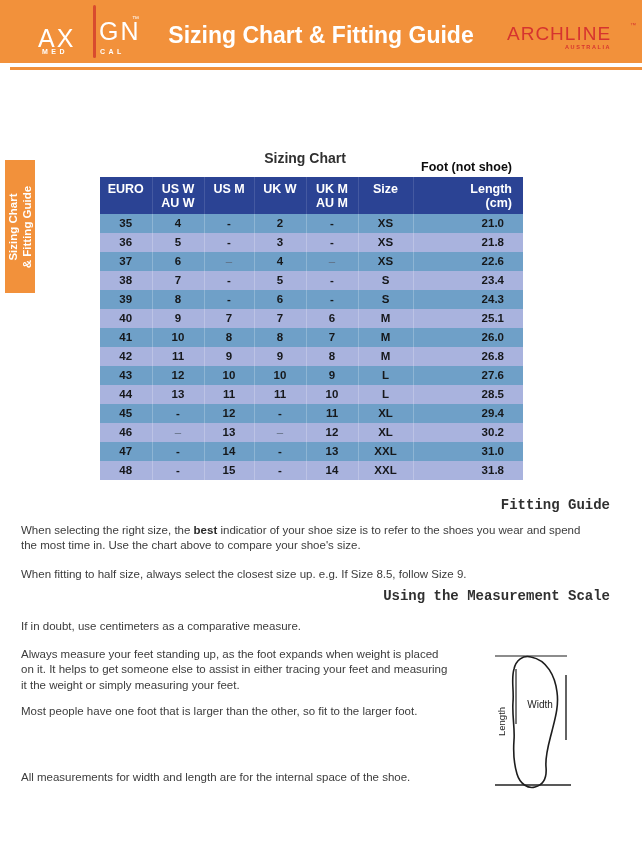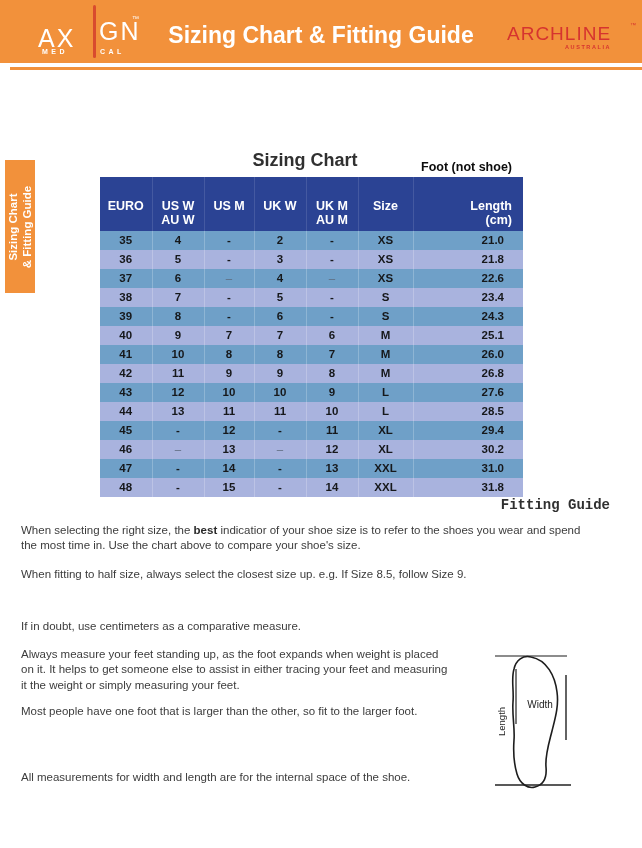--- a/index.html
+++ b/index.html
@@ -30,31 +30,31 @@
   .archline .tm{position:absolute;left:123px;top:-2px;font-size:6px;}
   .archline .sub{position:absolute;left:58px;top:20px;font-size:5.5px;font-weight:700;letter-spacing:1.6px;}
 
   
   .side-tab{position:absolute;left:5px;top:160px;width:30px;height:133px;background:var(--orange);}
   .side-tab .rot{position:absolute;left:50%;top:50%;transform:translate(-50%,-50%) rotate(-90deg);
     width:133px;text-align:center;color:#fff;font-weight:700;font-size:11.5px;line-height:13.5px;white-space:pre-line;}
 
   
   .chart-title{position:absolute;left:100px;top:150px;width:410px;text-align:center;
-    font-size:18px;font-weight:700;color:#303030;}
+    font-size:14px;font-weight:700;color:#303030;}
   .foot-note{position:absolute;left:330px;top:160px;width:182px;text-align:right;
     font-size:12.5px;font-weight:700;color:#0c0c0c;}
 
   table.sizing{position:absolute;left:100px;top:177px;width:423px;border-collapse:collapse;table-layout:fixed;}
   table.sizing col:nth-child(1){width:52px;} table.sizing col:nth-child(2){width:52px;}
   table.sizing col:nth-child(3){width:50px;} table.sizing col:nth-child(4){width:52px;}
   table.sizing col:nth-child(5){width:52px;} table.sizing col:nth-child(6){width:55px;}
   table.sizing col:nth-child(7){width:110px;}
   table.sizing th{background:var(--blue-header);color:#fff;font-size:12.5px;font-weight:700;
-    vertical-align:top;padding:22px 0 4px 0;line-height:14px;text-align:center;
+    vertical-align:top;padding:5px 0 4px 0;line-height:14px;text-align:center;
     border-right:1px solid rgba(255,255,255,0.12);}
   table.sizing th:last-child{text-align:right;padding-right:11px;border-right:none;}
   table.sizing td{height:19px;line-height:19px;padding:0;text-align:center;
     font-size:11.5px;font-weight:700;color:var(--table-text);
     border-right:1px solid rgba(255,255,255,0.22);}
   table.sizing td:last-child{text-align:right;padding-right:19px;border-right:none;}
   table.sizing tr.row-odd td{background:var(--blue-row);}
   table.sizing tr.row-even td{background:var(--peri-row);}
   table.sizing td.dash-light{color:#5E6B7E;font-weight:400;}
 
@@ -263,20 +263,21 @@
           <td>31.8</td>
         </tr>
       </tbody>
   </table>
 
   <div class="h-center" style="top:497px;">Fitting Guide</div>
   <p class="para" style="top:511px;"><span>When selecting the right size, the </span><b>best</b><span> indicatior of your shoe size is to refer to the shoes you wear and spend
 the most time in. Use the chart above to compare your shoe's size.</span></p>
   <p class="para" style="top:555px;">When fitting to half size, always select the closest size up. e.g. If Size 8.5, follow Size 9.</p>
 
+  <div class="h-center" style="top:588px;">Using the Measurement Scale</div>
   <p class="para" style="top:607px;">If in doubt, use centimeters as a comparative measure.</p>
   <p class="para" style="top:635px;width:470px;">Always measure your feet standing up, as the foot expands when weight is placed
 on it. It helps to get someone else to assist in either tracing your feet and measuring
 it the weight or simply measuring your feet.</p>
   <p class="para" style="top:758px;width:470px;">All measurements for width and length are for the internal space of the shoe.</p>
   <p class="para" style="top:692px;width:470px;">Most people have one foot that is larger than the other, so fit to the larger foot.</p>
 
   <svg class="foot-diagram" viewBox="0 0 110 155" xmlns="http://www.w3.org/2000/svg">
     <line x1="12" y1="8" x2="84" y2="8" stroke="#8c8c8c" stroke-width="2"></line>
     <line x1="33" y1="21" x2="33" y2="76" stroke="#222" stroke-width="1.2"></line>

